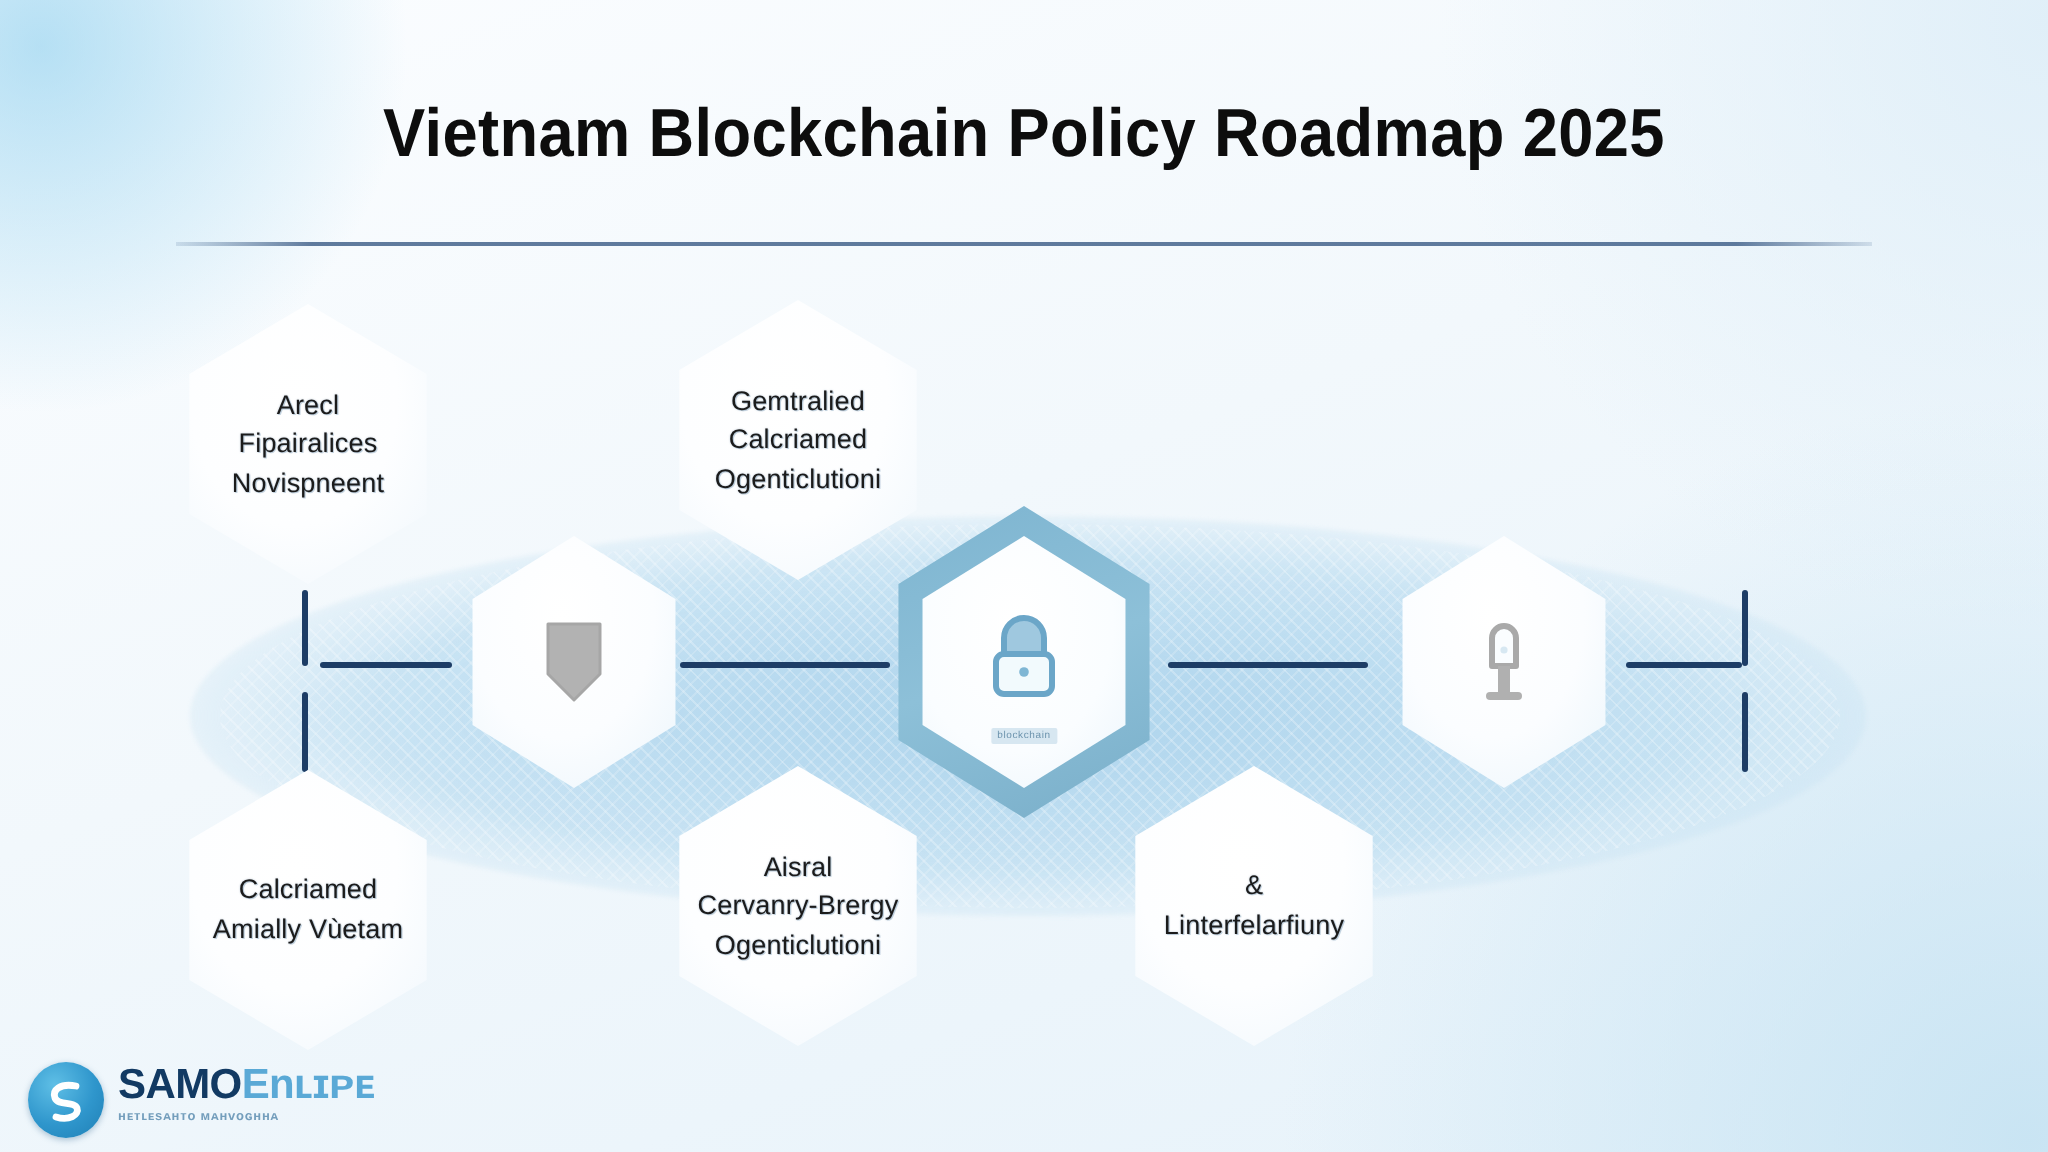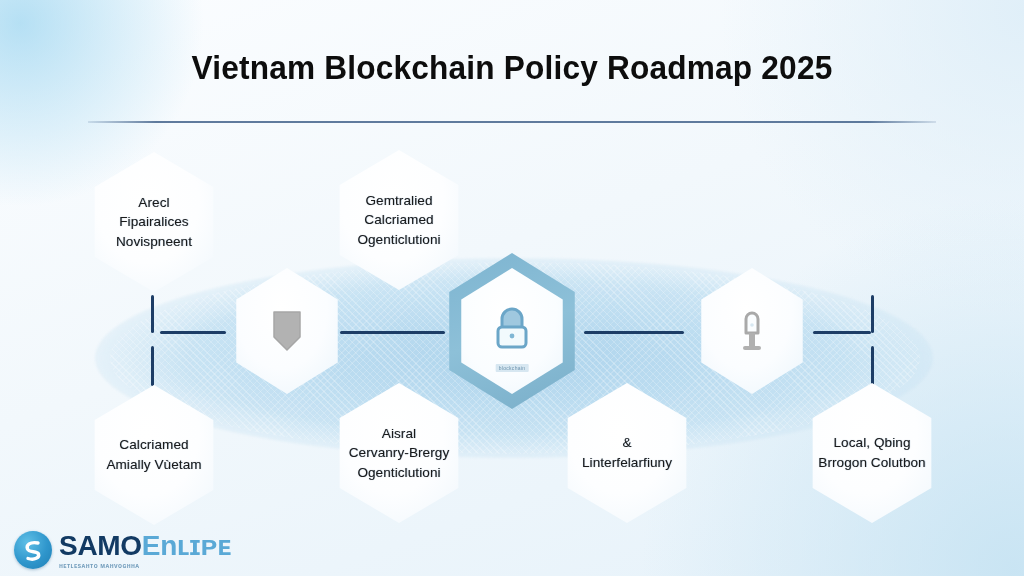--- a/index.html
+++ b/index.html
@@ -102,21 +102,21 @@
   .logo{position:absolute;left:14px;top:528px;width:230px;height:44px;}
   .logo-mark{
     position:absolute;left:0;top:3px;width:38px;height:38px;border-radius:50%;
     background:radial-gradient(circle at 35% 30%, #5fbfe6 0%, #2f96cc 55%, #1f7fb5 100%);
     box-shadow:0 1px 3px rgba(60,110,150,.4);
   }
   .logo-swirl{
     position:absolute;left:9px;top:9px;width:20px;height:22px;
   }
   .logo-text{position:absolute;left:45px;top:4px;}
-  .logo-main{font-size:28px;font-weight:bold;letter-spacing:-.3px;line-height:1;}
+  .logo-main{font-size:21px;font-weight:bold;letter-spacing:-.3px;line-height:1;}
   .logo-a{color:#123a63;}
   .logo-b{color:#5aa9d6;}
   .logo-sub{
     margin-top:2px;font-size:6.5px;color:#5f8fb2;letter-spacing:.4px;
     font-weight:bold;opacity:.85;
   }
 </style>
 </head>
 <body>
 
@@ -200,26 +200,20 @@
     </div>
   </div>
 
   <div class="hex hex-label" style="left:558px;top:383px;">
     <div class="txt">
       <div>&amp;</div>
       <div>Linterfelarfiuny</div>
     </div>
   </div>
 
-  <div class="hex hex-label" style="left:803px;top:383px;">
-    <div class="txt">
-      <div>Local, Qbing</div>
-      <div>Brrogon Colutbon</div>
-    </div>
-  </div>
 
   <div class="logo">
     <div class="logo-mark">
       <svg class="logo-swirl" viewBox="0 0 20 22">
         <path d="M15 3 C7 1.5 3 5 4.5 9 C6 13 14 10.5 15.5 14 C16.8 17.5 11.5 20.5 5 18.5" fill="none" stroke="#ffffff" stroke-width="3.4" stroke-linecap="round"></path>
       </svg>
     </div>
     <div class="logo-text">
       <div class="logo-main">
         <span class="logo-a">SAMO</span><span class="logo-b">Enʟɪᴘᴇ</span>

